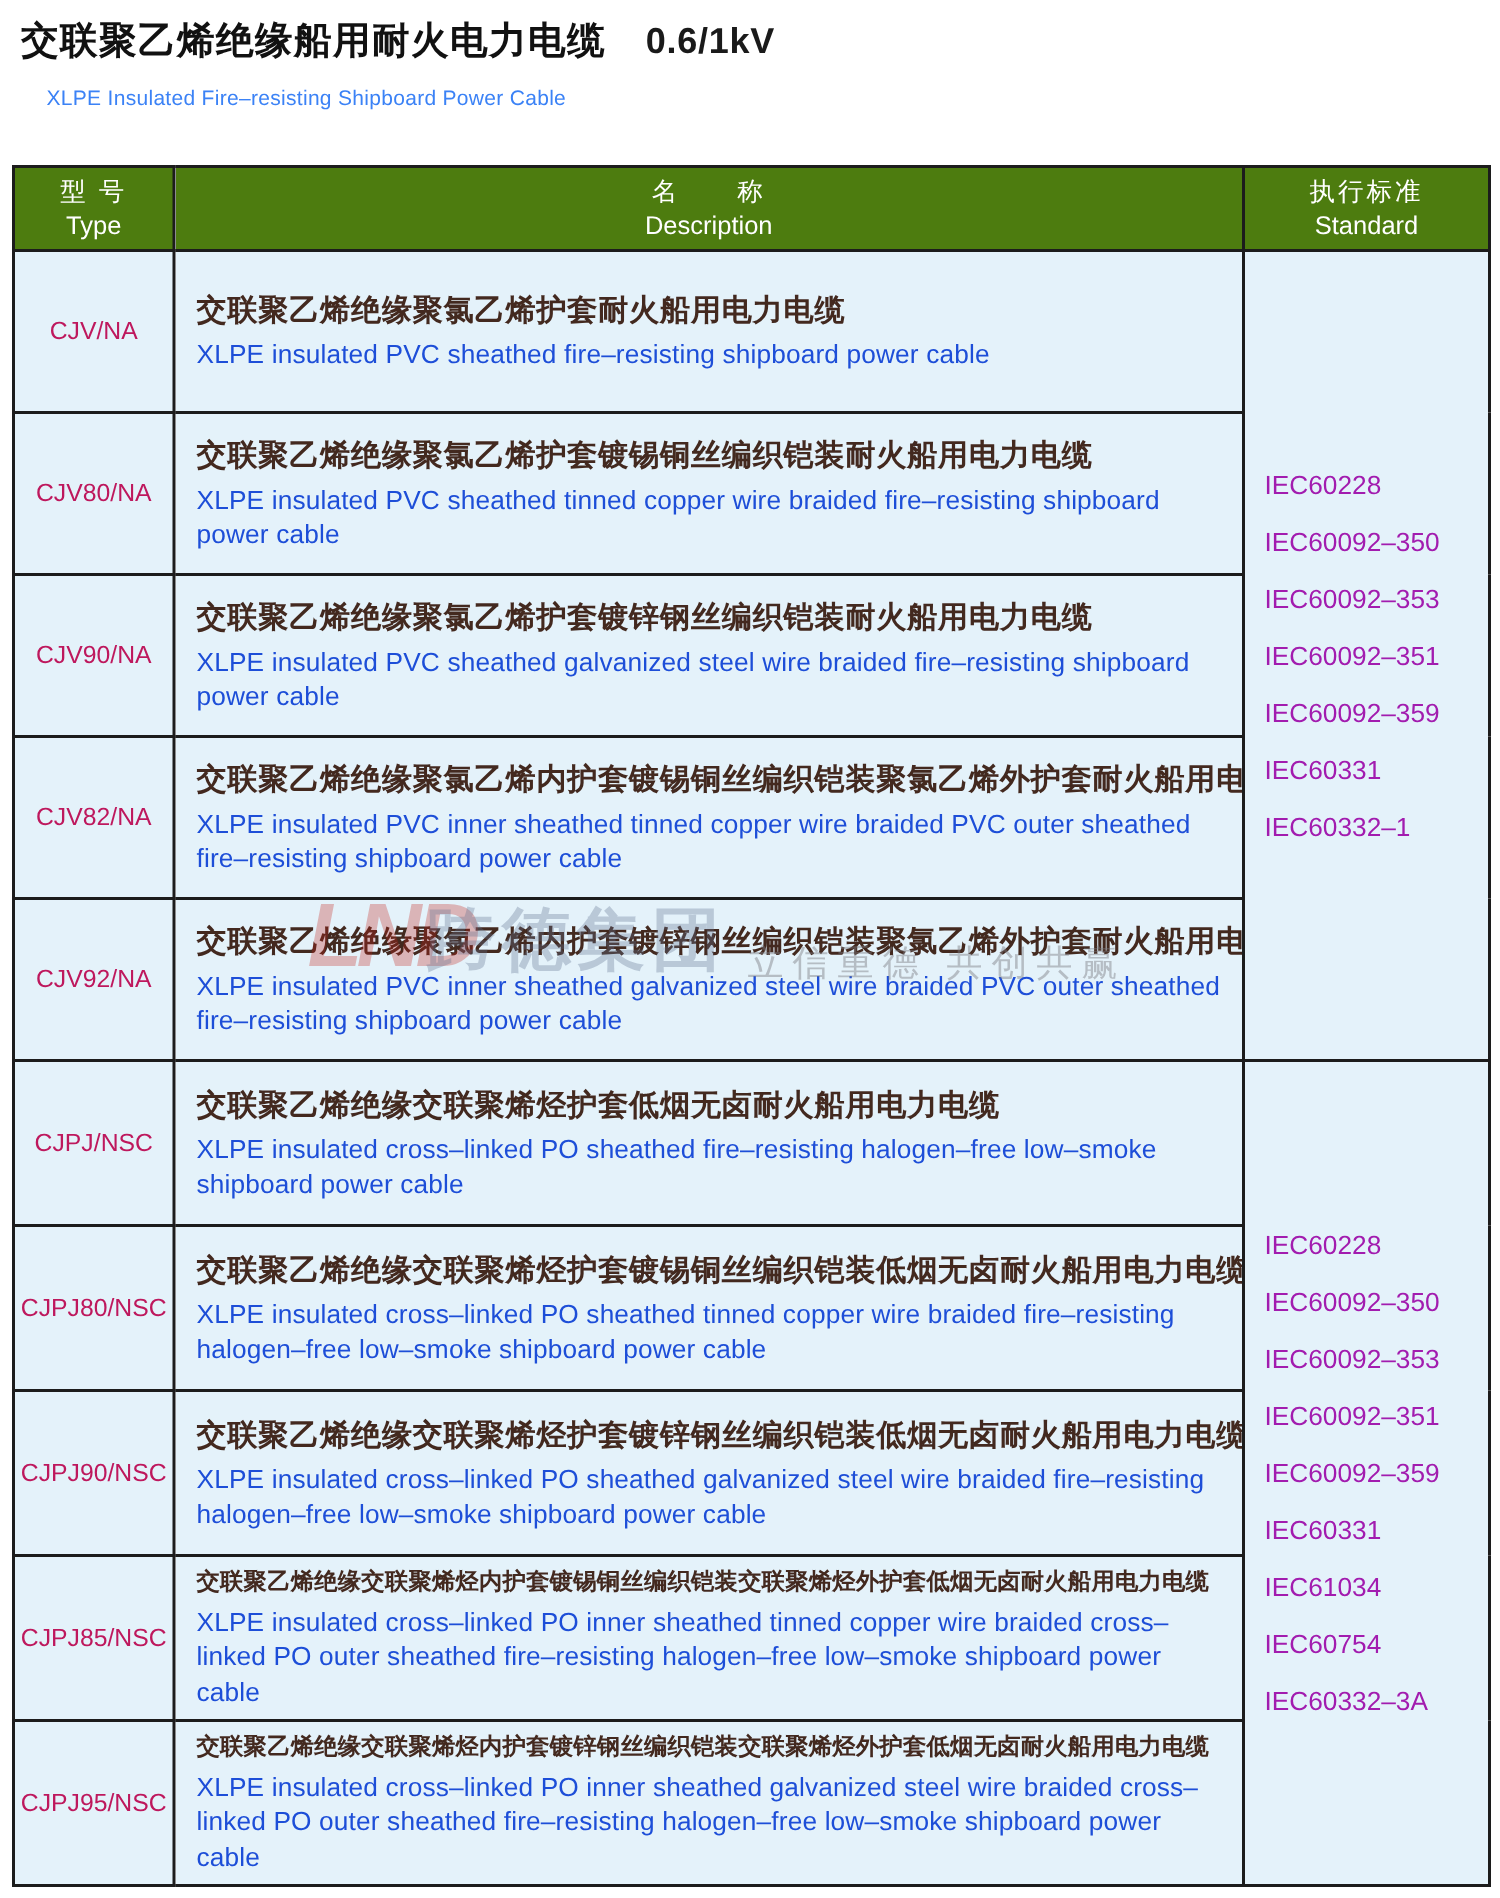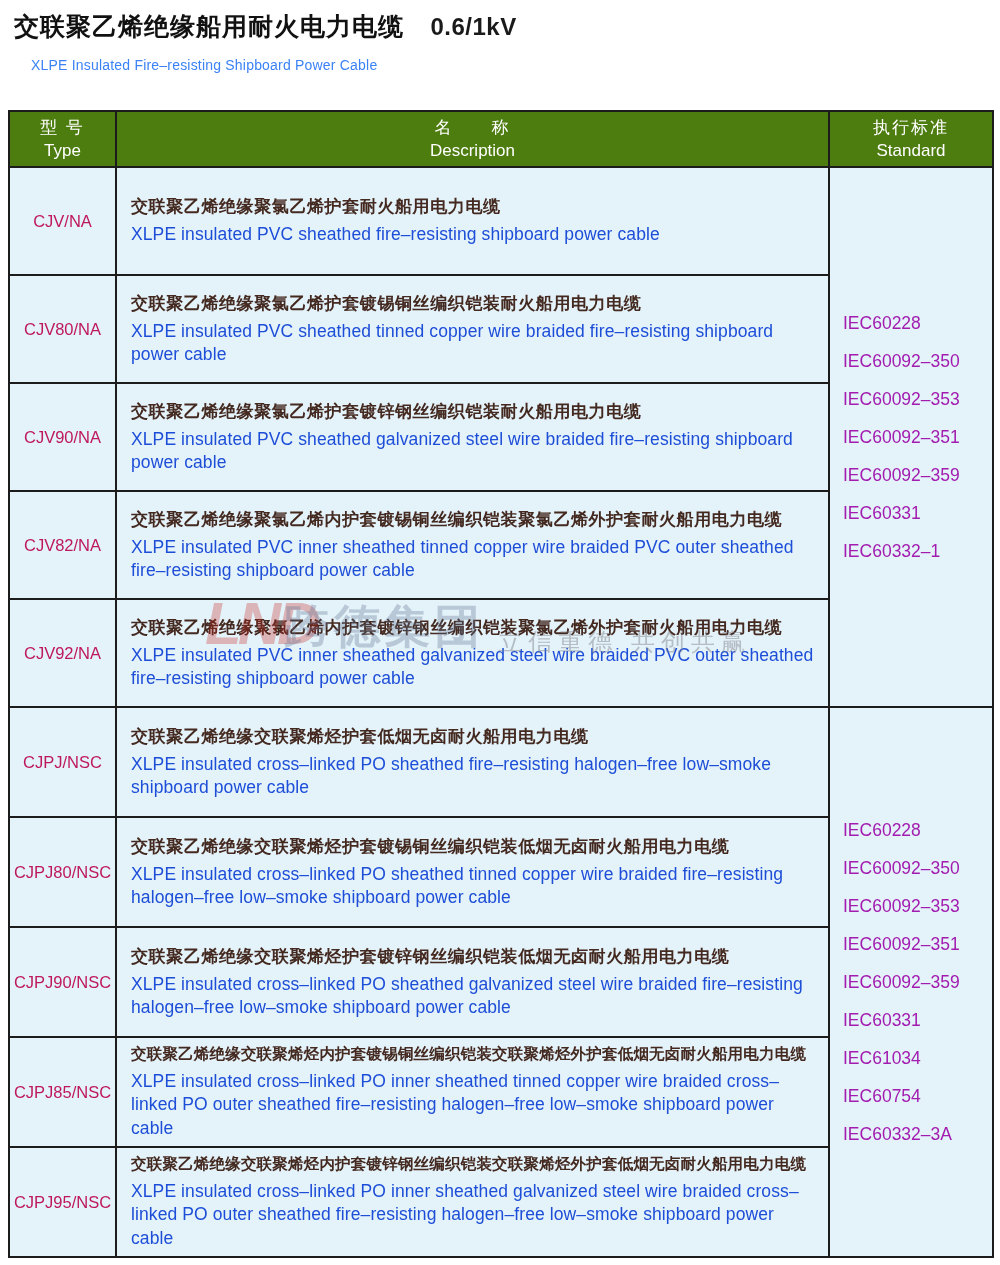--- a/index.html
+++ b/index.html
@@ -27,21 +27,21 @@
     background:#4d7c0f;color:#ffffff;font-weight:normal;
     font-size:17px;height:54px;text-align:center;padding:0;
   }
   table.cable th .h-cn{font-size:17px;letter-spacing:2px;line-height:1.45;}
   table.cable th .h-en{font-size:17px;line-height:1.3;}
   table.cable td{background:#e4f2fa;vertical-align:middle;}
   tr.r-a{height:108px;}
   tr.r-b{height:110px;}
   td.type-cell{text-align:center;font-size:16.5px;color:#be185d;padding:0 2px;}
   td.desc-cell{padding:6px 10px 6px 14px;}
-  .cn{font-size:17px;font-weight:bold;color:#43291f;letter-spacing:0.6px;margin-bottom:5px;white-space:nowrap;}
+  .cn{font-size:20px;font-weight:bold;color:#43291f;letter-spacing:0.6px;margin-bottom:5px;white-space:nowrap;}
   .cn-small{font-size:15.5px;letter-spacing:0.2px;}
   .en{font-size:17.5px;color:#1d4ed8;line-height:1.32;letter-spacing:0.1px;}
   td.std-cell{padding-left:13px;font-size:17.5px;color:#a21caf;}
   .std-item{line-height:38px;white-space:nowrap;}
 
   .watermark{
     position:absolute;left:205px;top:592px;width:760px;height:66px;
     display:flex;align-items:flex-end;gap:14px;pointer-events:none;z-index:5;
     white-space:nowrap;overflow:hidden;
   }

